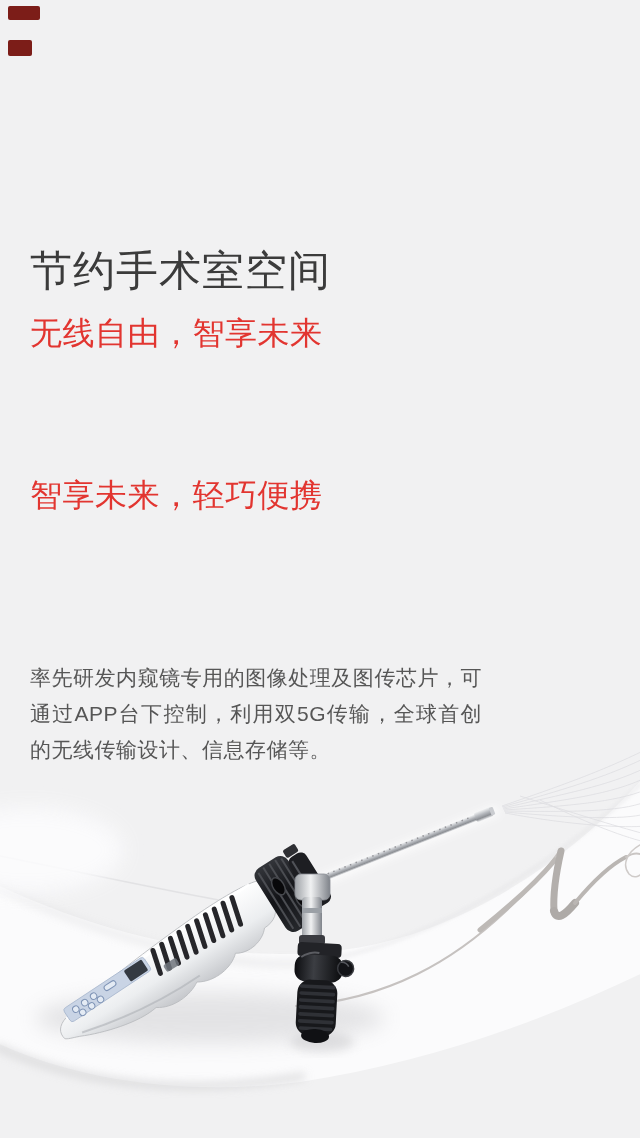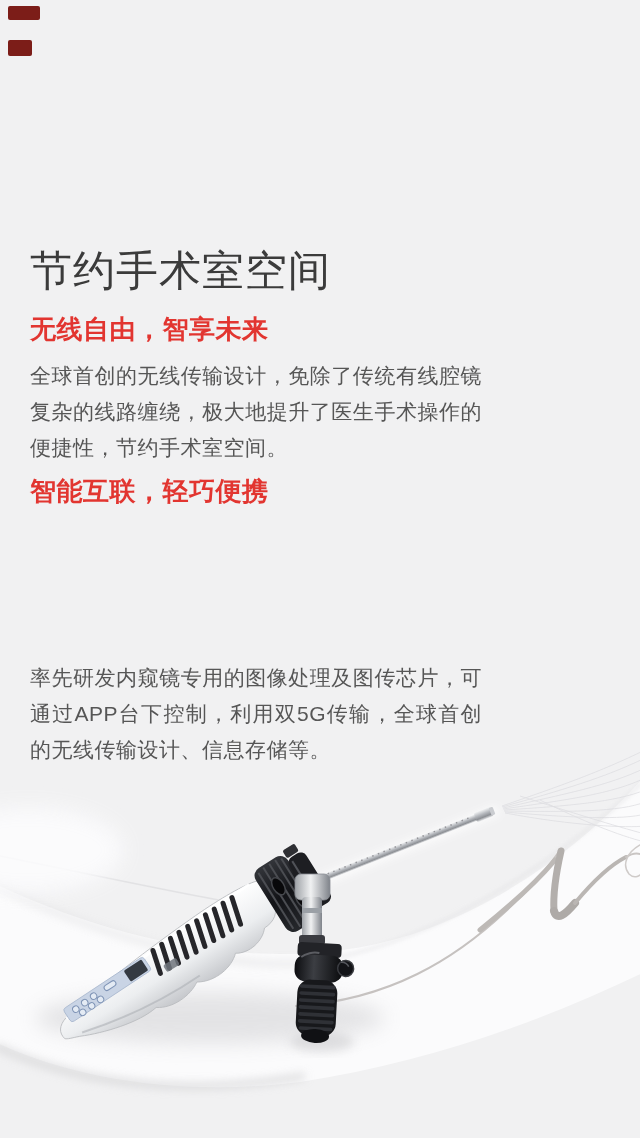--- a/index.html
+++ b/index.html
@@ -20,21 +20,21 @@
   .corner-mark.m1{left:8px;top:6px;width:32px;height:14px;}
   .corner-mark.m2{left:8px;top:40px;width:24px;height:16px;}
 
   .page-title{
     position:absolute;left:30px;top:248px;
     font-size:42px;font-weight:500;color:var(--title-text);
     letter-spacing:1px;line-height:1.1;
   }
   .section{position:absolute;left:30px;width:452px;}
   .section-heading{
-    font-size:26px;font-weight:700;color:var(--accent-red);
+    font-size:32px;font-weight:400;color:var(--accent-red);
     line-height:1.15;letter-spacing:0.5px;
   }
   .section-body{
     margin-top:13px;
     font-size:21px;color:var(--body-text);
     line-height:36px;letter-spacing:0.5px;
     text-align:justify;
   }
   .sec1{top:315px;}
   .sec2{top:477px;}
@@ -45,25 +45,24 @@
 </head>
 <body>
 
 <div class="corner-mark m1"></div>
 <div class="corner-mark m2"></div>
 
 <h1 class="page-title">节约手术室空间</h1>
 
 <section class="section sec1">
   <h2 class="section-heading">无线自由，智享未来</h2>
-  <p class="section-body">全球首创的无线传输设计，免除了传统有线腔镜复杂的线路缠绕，极大地提升了医生手术操作的便捷性，节约手术室空间。</p>
 </section>
 
 <section class="section sec2">
-  <h2 class="section-heading">智能互联，轻巧便携</h2>
+  <h2 class="section-heading">智享未来，轻巧便携</h2>
 </section>
 
 <section class="section sec3">
   <p class="section-body">率先研发内窥镜专用的图像处理及图传芯片，可通过APP台下控制，利用双5G传输，全球首创的无线传输设计、信息存储等。</p>
 </section>
 
 <svg class="artwork" viewBox="0 740 640 398" xmlns="http://www.w3.org/2000/svg">
   <defs>
     <linearGradient id="gBody" x1="0" y1="0" x2="0" y2="1">
       <stop offset="0" stop-color="#ffffff"></stop>

